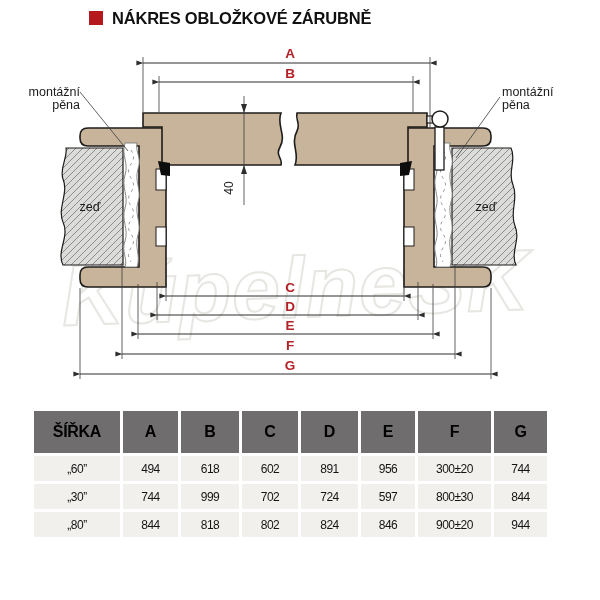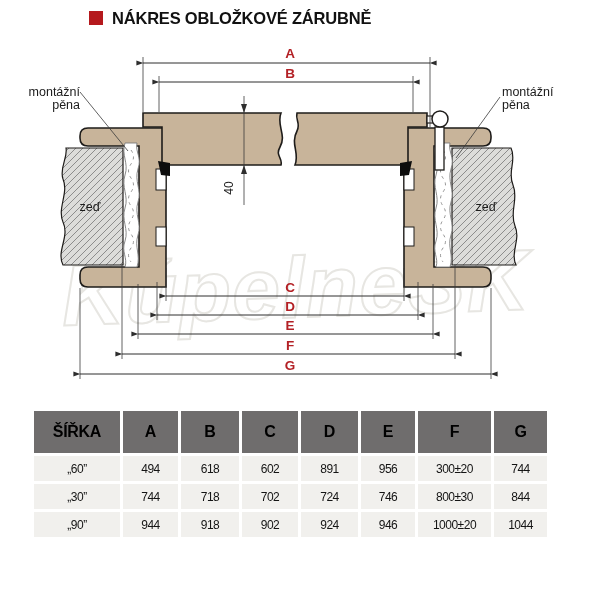--- a/index.html
+++ b/index.html
@@ -142,33 +142,33 @@
         <td>618</td>
         <td>602</td>
         <td>891</td>
         <td>956</td>
         <td>300±20</td>
         <td>744</td>
       </tr>
       <tr>
         <td>„30”</td>
         <td>744</td>
-        <td>718</td>
+        <td>999</td>
         <td>702</td>
         <td>724</td>
-        <td>746</td>
+        <td>597</td>
         <td>800±30</td>
         <td>844</td>
       </tr>
       <tr>
-        <td>„90”</td>
+        <td>„80”</td>
+        <td>844</td>
+        <td>818</td>
+        <td>802</td>
+        <td>824</td>
+        <td>846</td>
+        <td>900±20</td>
         <td>944</td>
-        <td>918</td>
-        <td>902</td>
-        <td>924</td>
-        <td>946</td>
-        <td>1000±20</td>
-        <td>1044</td>
       </tr>
     </tbody>
   </table>
 
 </div>
 
 </body></html>

